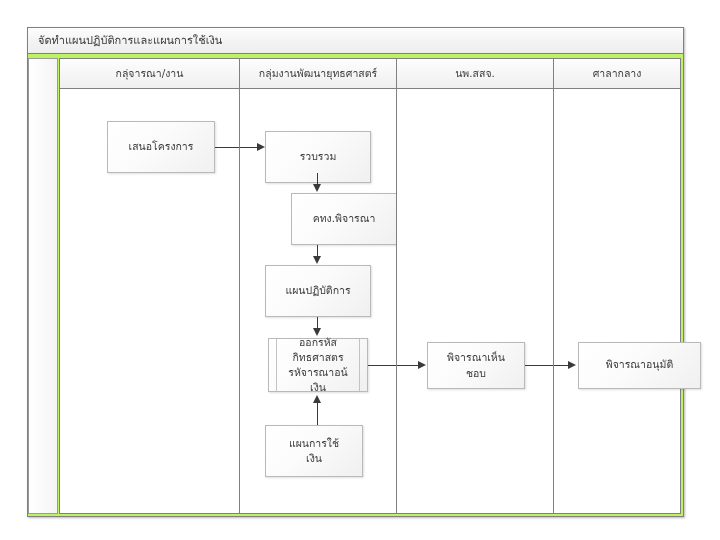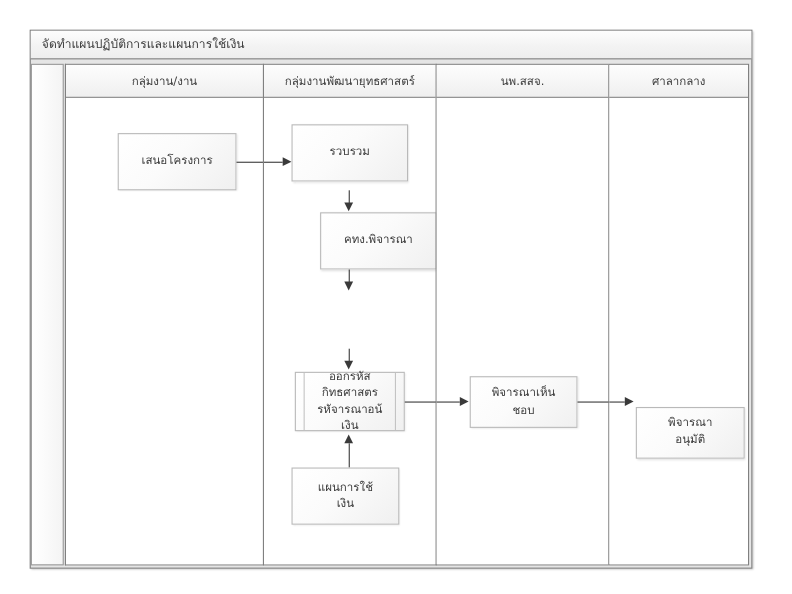--- a/index.html
+++ b/index.html
@@ -7,21 +7,21 @@
     width:720px;height:540px;overflow:hidden;
     font-family:"DejaVu Sans","Liberation Sans",sans-serif;
     color:#333333;
   }
   #canvas{position:relative;width:720px;height:540px;}
 
   
   .frame{
     position:absolute;left:27px;top:27px;width:657px;height:490px;
     border:1px solid #808080;
-    background:#e5e5e5;
+    background:#bef264;
     box-sizing:border-box;
     box-shadow:1px 1px 2px rgba(0,0,0,0.28);
   }
   .title-band{
     position:absolute;left:0;top:0;width:100%;height:26px;
     border-bottom:1px solid #808080;
     background:linear-gradient(to bottom,#fdfdfd 0%,#f3f3f3 55%,#eeeeee 100%);
     box-sizing:border-box;
   }
   .title-text{
@@ -98,53 +98,56 @@
     <div class="title-band">
       <div class="title-text">จัดทำแผนปฏิบัติการและแผนการใช้เงิน</div>
     </div>
 
     <div class="pool-label-col"></div>
 
     <div class="lanes">
 
       <div class="lane" style="left:0px;width:180px;">
         <div class="lane-head">
-          <span>กลุ่มงาน/งาน</span>
+          <span>กลุ่จารณา/งาน</span>
         </div>
         <div class="lane-body">
 
           <div class="node" style="left:47px;top:32px;width:108px;height:52px;">
             <span class="lines">เสนอโครงการ</span>
           </div>
 
           <div class="conn h" style="left:155px;top:58px;width:26px;"></div>
         </div>
       </div>
 
       <div class="lane" style="left:180px;width:157px;">
         <div class="lane-head">
           <span>กลุ่มงานพัฒนายุทธศาสตร์</span>
         </div>
         <div class="lane-body">
 
           <div class="conn h" style="left:0px;top:58px;width:17px;"></div>
           <div class="arrow right" style="left:17px;top:54px;"></div>
 
-          <div class="node" style="left:25px;top:24px;width:106px;height:52px;text-align:center;">
+          <div class="node" style="left:25px;top:42px;width:106px;height:52px;text-align:center;">
             <span class="lines">รวบรวม</span>
           </div>
           <div class="conn v" style="left:77px;top:84px;height:12px;"></div>
           <div class="arrow down" style="left:73px;top:95px;"></div>
 
           <div class="node" style="left:25px;top:104px;width:106px;height:52px;margin-left:26px;">
             <span class="lines">คทง.พิจารณา</span>
           </div>
           <div class="conn v" style="left:77px;top:156px;height:12px;"></div>
           <div class="arrow down" style="left:73px;top:167px;"></div>
 
+          <div class="node" style="left:25px;top:176px;width:106px;height:52px;">
+            <span class="lines">แผนปฏิบัติการ</span>
+          </div>
           <div class="conn v" style="left:77px;top:228px;height:12px;"></div>
           <div class="arrow down" style="left:73px;top:239px;"></div>
 
           <div class="node predef" style="left:28px;top:249px;width:100px;height:54px;text-align:center;">
             <span class="lines">
               <i>ออกรหัส</i>
               <i>กิทธศาสตร</i>
               <i>รหัจารณาอน้เงิน</i>
             </span>
           </div>
@@ -177,21 +180,21 @@
       </div>
 
       <div class="lane last" style="left:494px;width:128px;font-family:Liberation Mono, monospace;">
         <div class="lane-head">
           <span>ศาลากลาง</span>
         </div>
         <div class="lane-body">
           <div class="conn h" style="left:0px;top:276px;width:14px;"></div>
           <div class="arrow right" style="left:14px;top:272px;"></div>
 
-          <div class="node" style="left:24px;top:253px;width:99px;height:47px;margin-top:28px;">
+          <div class="node" style="left:24px;top:253px;width:123px;height:47px;">
             <span class="lines">พิจารณาอนุมัติ</span>
           </div>
         </div>
       </div>
 
     </div>
   </div>
 </div>
 
 </body></html>

